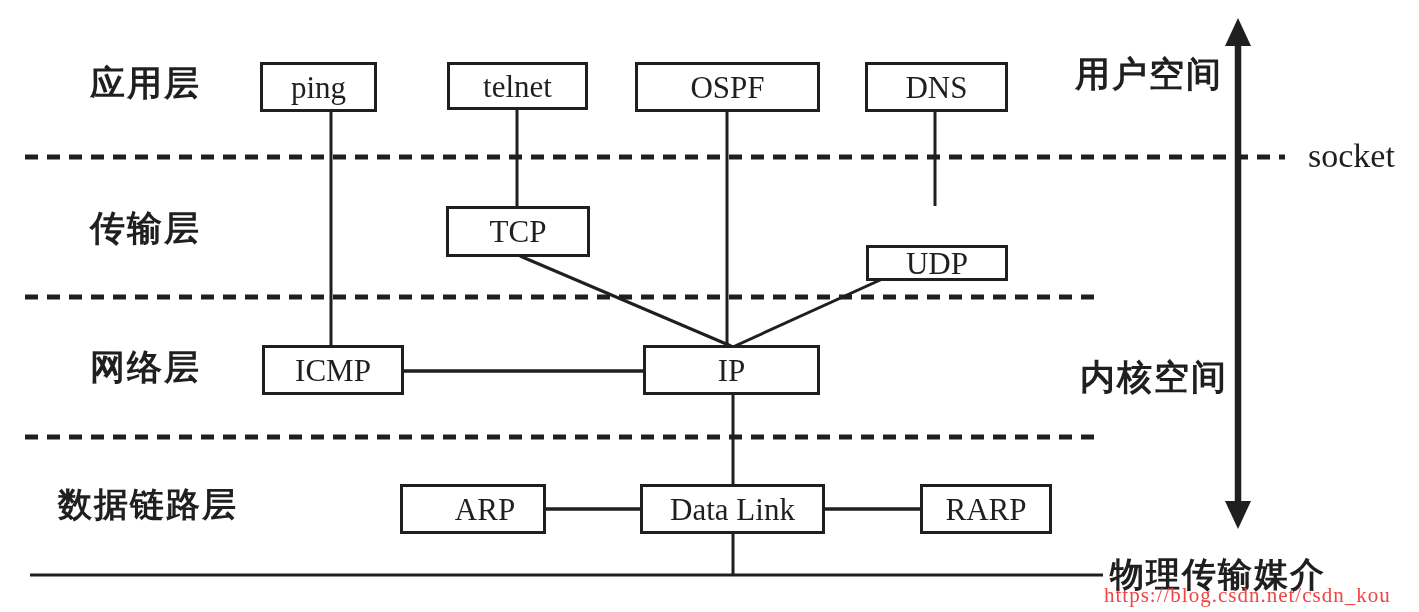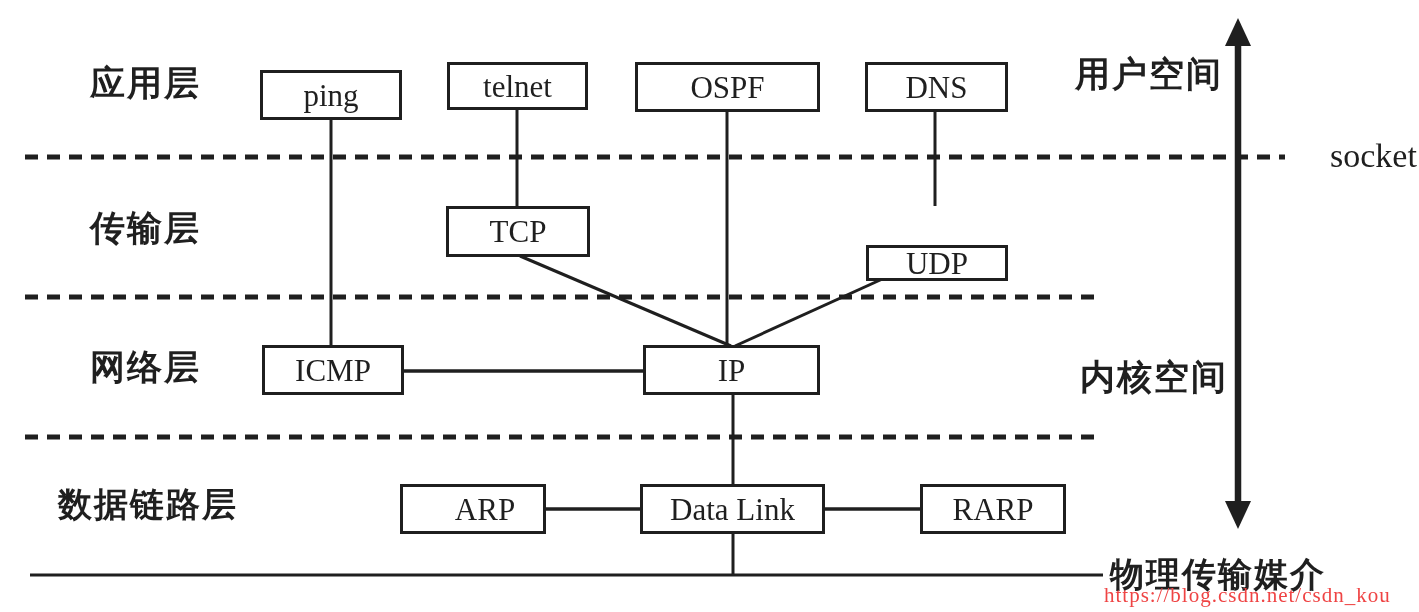--- a/index.html
+++ b/index.html
@@ -39,21 +39,20 @@
     letter-spacing: 2px;
     white-space: nowrap;
     line-height: 1;
   }
   .en-label {
     position: absolute;
     font-size: 34px;
     font-weight: 400;
     white-space: nowrap;
     line-height: 1;
-    margin-left: 22px;
   }
   .watermark {
     position: absolute;
     font-size: 21px;
     color: #ef4444;
     letter-spacing: 1px;
     white-space: nowrap;
     line-height: 1;
   }
 </style>
@@ -97,21 +96,21 @@
 
   <div class="cn-label" style="left:1075px; top:57px;">用户空间</div>
   <div class="cn-label" style="left:1080px; top:360px;">内核空间</div>
 
   <div class="en-label" style="left:1308px; top:139px;">socket</div>
 
   <div class="cn-label" style="left:1110px; top:558px; font-size:34px;">物理传输媒介</div>
 
   <div class="watermark" style="left:1104px; top:585px;">https://blog.csdn.net/csdn_kou</div>
 
-  <div class="box" style="left:260px; top:62px; width:142px; height:50px;margin-top:8px;">
+  <div class="box" style="left:260px; top:62px; width:117px; height:50px;">
     <span>ping</span>
   </div>
   <div class="box" style="left:447px; top:62px; width:141px; height:48px;">
     <span>telnet</span>
   </div>
   <div class="box" style="left:635px; top:62px; width:185px; height:50px;">
     <span>OSPF</span>
   </div>
   <div class="box" style="left:865px; top:62px; width:143px; height:50px;">
     <span>DNS</span>
@@ -130,17 +129,17 @@
   <div class="box" style="left:643px; top:345px; width:177px; height:50px;">
     <span>IP</span>
   </div>
 
   <div class="box" style="left:400px; top:484px; width:146px; height:50px;padding-left:24px;">
     <span>ARP</span>
   </div>
   <div class="box" style="left:640px; top:484px; width:185px; height:50px;">
     <span>Data Link</span>
   </div>
-  <div class="box" style="left:920px; top:484px; width:146px; height:50px;">
+  <div class="box" style="left:920px; top:484px; width:132px; height:50px;">
     <span>RARP</span>
   </div>
 
 </div>
 
 </body></html>

